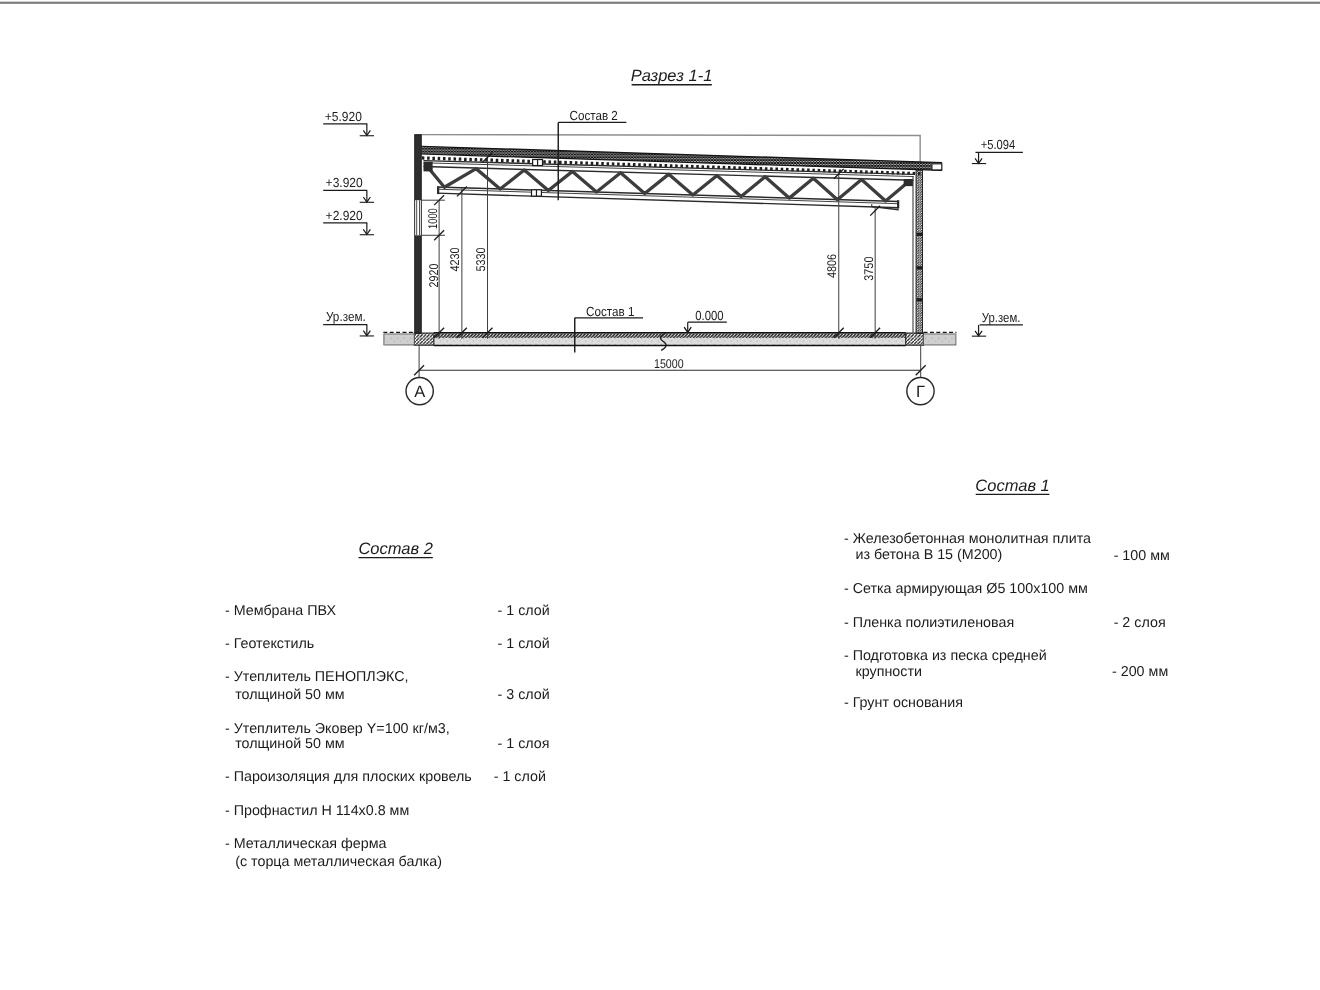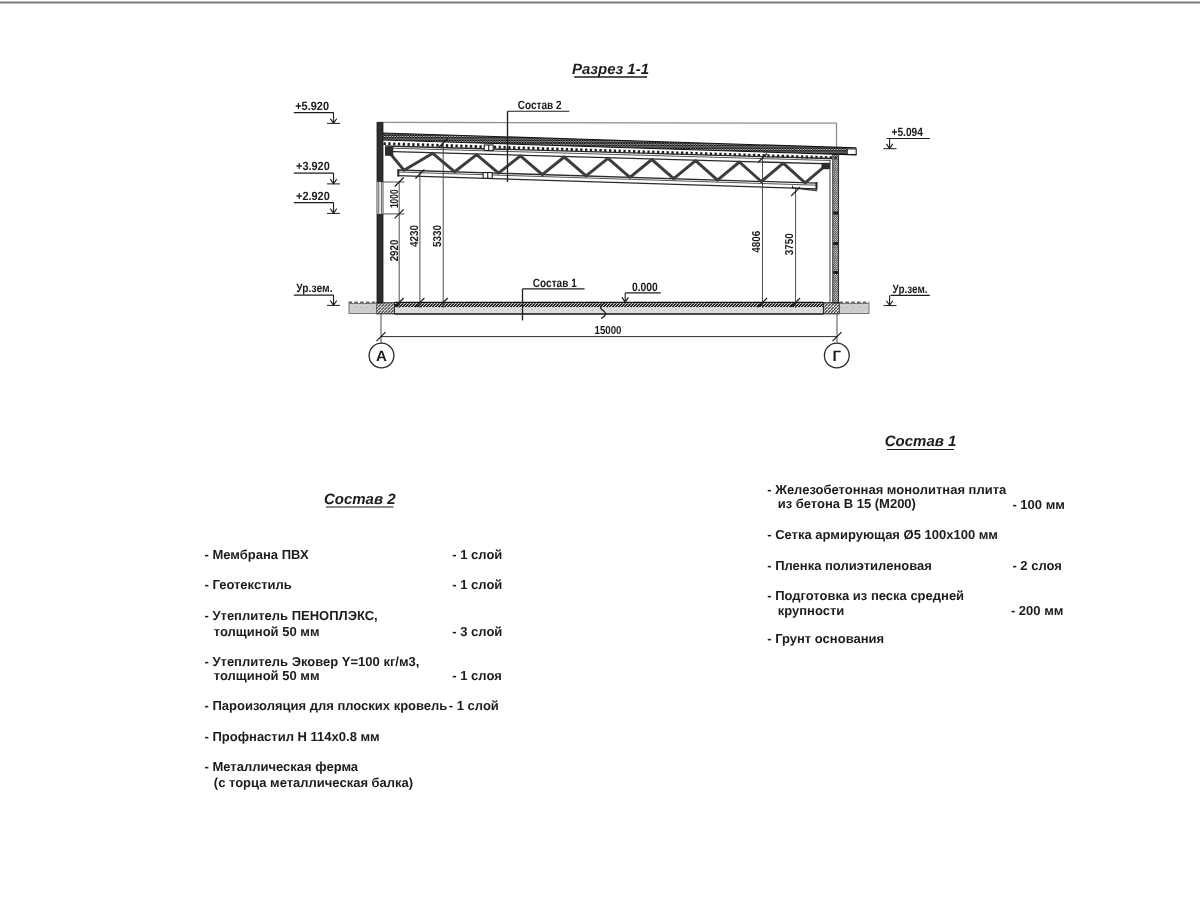--- a/index.html
+++ b/index.html
@@ -3,21 +3,21 @@
 <meta charset="utf-8">
 <style>
 html,body{margin:0;padding:0;background:#ffffff;}
 *{box-sizing:border-box;}
 svg{text-rendering:geometricPrecision;}
 svg text{font-family:"Liberation Sans",sans-serif;fill:#1c1c1c;}
 </style>
 </head>
 <body>
 
-<div style="width:1200px;height:852px;will-change:transform;font-weight:bold;">
+<div style="width:1200px;height:852px;will-change:transform;">
 <svg width="1200" height="900" viewBox="0 0 1200 900" xmlns="http://www.w3.org/2000/svg">
 <defs>
 <pattern id="cross" width="2.6" height="2.6" patternUnits="userSpaceOnUse">
 <path d="M0,0 L2.6,2.6 M2.6,0 L0,2.6" stroke="#0d0d0d" stroke-width="1.05" fill="none"></path>
 </pattern>
 <pattern id="diagf" width="3.1" height="3.1" patternUnits="userSpaceOnUse">
 <path d="M0,3.1 L3.1,0" stroke="#1a1a1a" stroke-width="1.15" fill="none"></path>
 </pattern>
 <pattern id="slabh" width="3" height="3" patternUnits="userSpaceOnUse">
 <rect width="3" height="3" fill="#1f1f1f"></rect>

